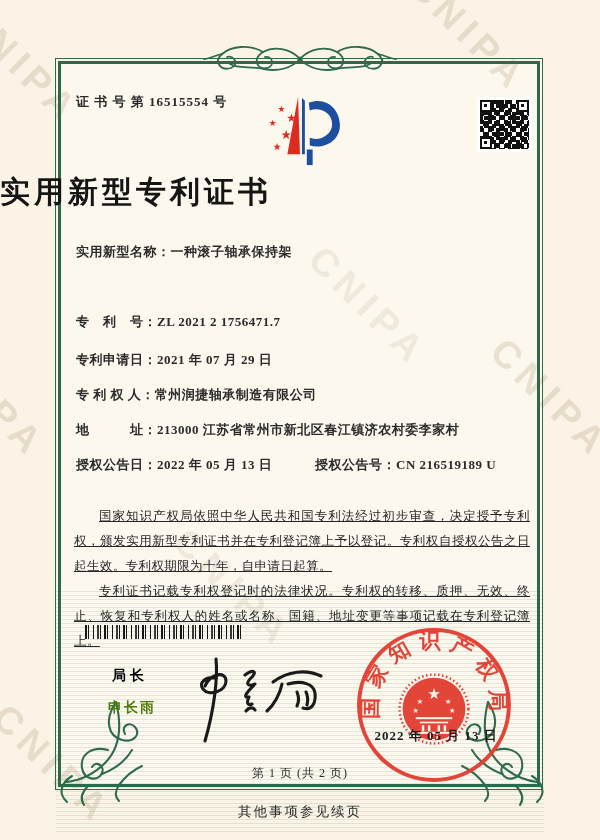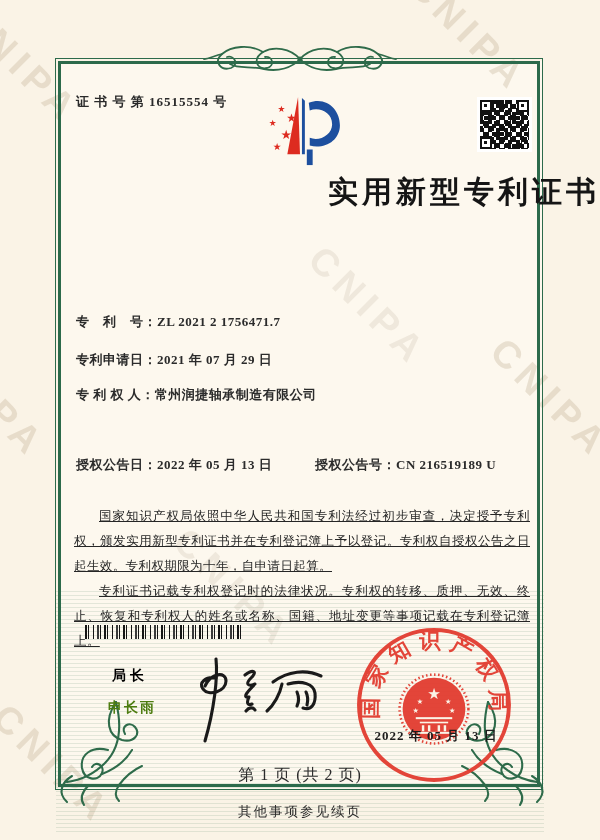--- a/index.html
+++ b/index.html
@@ -33,21 +33,21 @@
   .qr{position:absolute;left:477px;top:97px;width:55px;height:55px;background:#fff;
       z-index:5;box-sizing:border-box;padding:3px;}
   .qr-inner{position:relative;width:100%;height:100%;
       background:repeating-conic-gradient(#111 0% 25%,transparent 0% 50%),
                  repeating-conic-gradient(#111 0% 25%,transparent 0% 50%);
       background-size:8px 8px,11px 11px;background-position:0 0,3px 4px;}
   .finder{position:absolute;width:12px;height:12px;border:2.5px solid #111;background:#fff;box-sizing:border-box;}
   .finder::after{content:"";position:absolute;left:2px;top:2px;width:3px;height:3px;background:#111;}
   .finder.tl{left:0;top:0}.finder.tr{right:0;top:0}.finder.bl{left:0;bottom:0}
 
-  .title{position:absolute;left:0;right:0;top:172px;z-index:5;text-align:right;
+  .title{position:absolute;left:0;right:0;top:172px;z-index:5;text-align:left;
       font-size:30px;font-weight:700;letter-spacing:4px;color:#151515;}
 
   
   .row{position:absolute;left:76px;width:460px;z-index:5;font-size:13px;font-weight:700;
       color:#2b2b2b;white-space:nowrap;}
   .row .lbl{letter-spacing:0.5px;}
   .row .val{letter-spacing:0.5px;}
   .row .pair2{position:absolute;left:239px;top:0;}
 
   
@@ -70,21 +70,21 @@
       letter-spacing:2px;color:#4d7c0f;font-family:"Liberation Sans","DejaVu Sans",sans-serif;}
   .sig-svg{position:absolute;left:175px;top:648px;z-index:6;}
 
   
   .seal{position:absolute;left:353px;top:624px;z-index:6;opacity:0.95;}
   .seal-date{position:absolute;left:360px;top:727px;width:152px;z-index:7;text-align:center;
       font-size:13px;font-weight:700;letter-spacing:1px;color:#1c1c1c;}
 
   
   .page-no{position:absolute;left:0;right:0;top:765px;z-index:5;text-align:center;
-      font-size:16px;color:#2b2b2b;letter-spacing:1px;}
+      font-size:12px;color:#2b2b2b;letter-spacing:1px;}
   .cont-note{position:absolute;left:0;right:0;top:803px;z-index:5;text-align:center;
       font-size:13.5px;font-weight:400;color:#2b2b2b;letter-spacing:2px;}
 </style>
 </head>
 <body>
 
 <div class="page">
 
   <span class="wm" style="left:-18px;top:-4px">CNIPA</span>
   <span class="wm" style="left:430px;top:-36px">CNIPA</span>
@@ -153,28 +153,34 @@
   <div class="qr">
     <div class="qr-inner">
       <div class="finder tl"></div>
       <div class="finder tr"></div>
       <div class="finder bl"></div>
     </div>
   </div>
 
   <div class="title">实用新型专利证书</div>
 
+  <div class="row" style="top:243px">
+    <span class="lbl">实用新型名称：</span><span class="val">一种滚子轴承保持架</span>
+  </div>
   <div class="row" style="top:313px">
     <span class="lbl">专　利　号：</span><span class="val">ZL 2021 2 1756471.7</span>
   </div>
   <div class="row" style="top:351px">
     <span class="lbl">专利申请日：</span><span class="val">2021 年 07 月 29 日</span>
   </div>
   <div class="row" style="top:386px">
     <span class="lbl">专 利 权 人：</span><span class="val">常州润捷轴承制造有限公司</span>
+  </div>
+  <div class="row" style="top:421px">
+    <span class="lbl">地　　　址：</span><span class="val">213000 江苏省常州市新北区春江镇济农村委李家村</span>
   </div>
   <div class="row" style="top:456px">
     <span class="lbl">授权公告日：</span><span class="val">2022 年 05 月 13 日</span>
     <span class="pair2">
       <span class="lbl">授权公告号：</span><span class="val">CN 216519189 U</span>
     </span>
   </div>
 
   <div class="body-text">
     <p>国家知识产权局依照中华人民共和国专利法经过初步审查，决定授予专利权，颁发实用新型专利证书并在专利登记簿上予以登记。专利权自授权公告之日起生效。专利权期限为十年，自申请日起算。</p>

